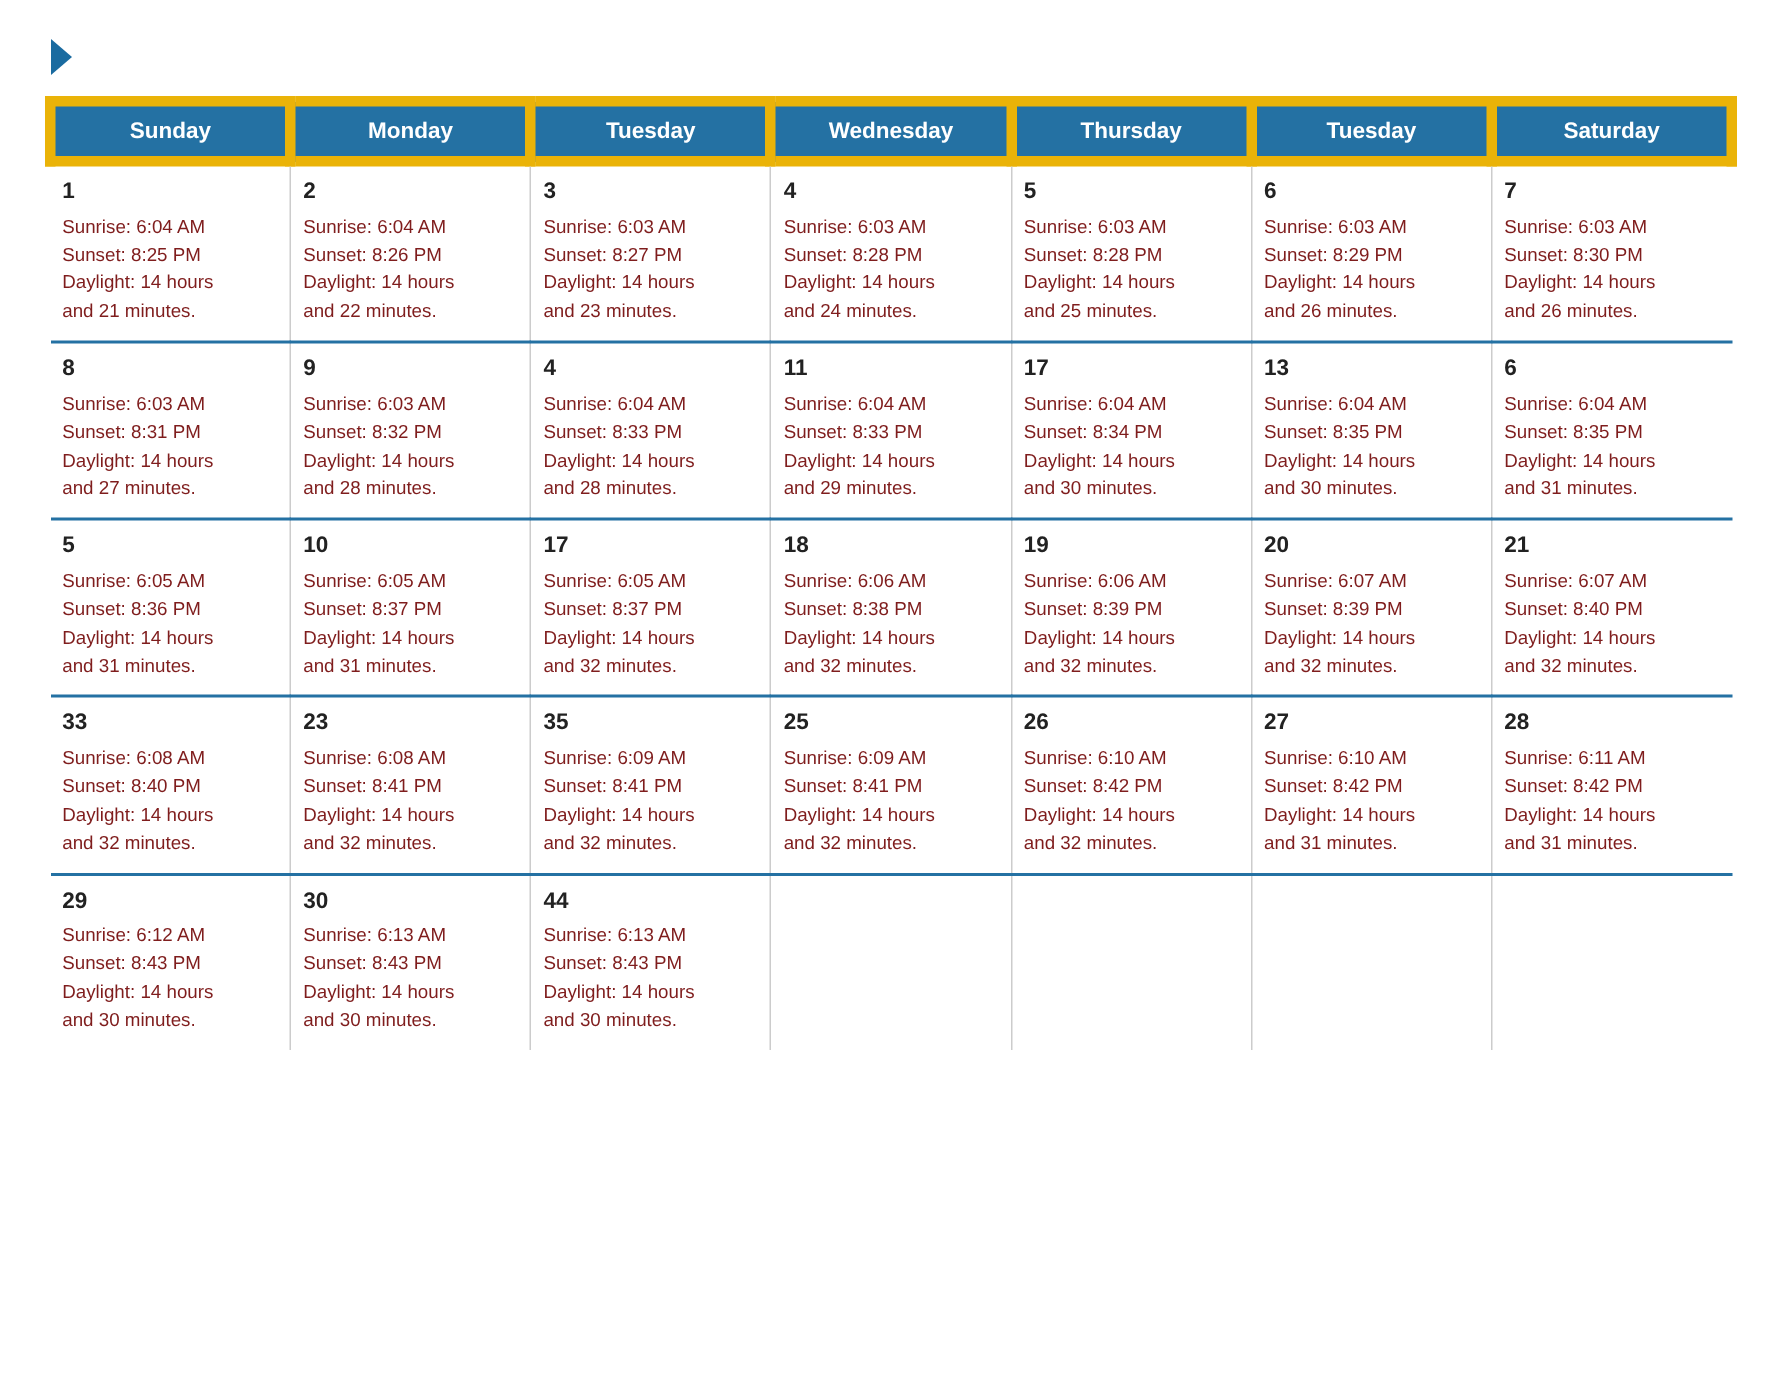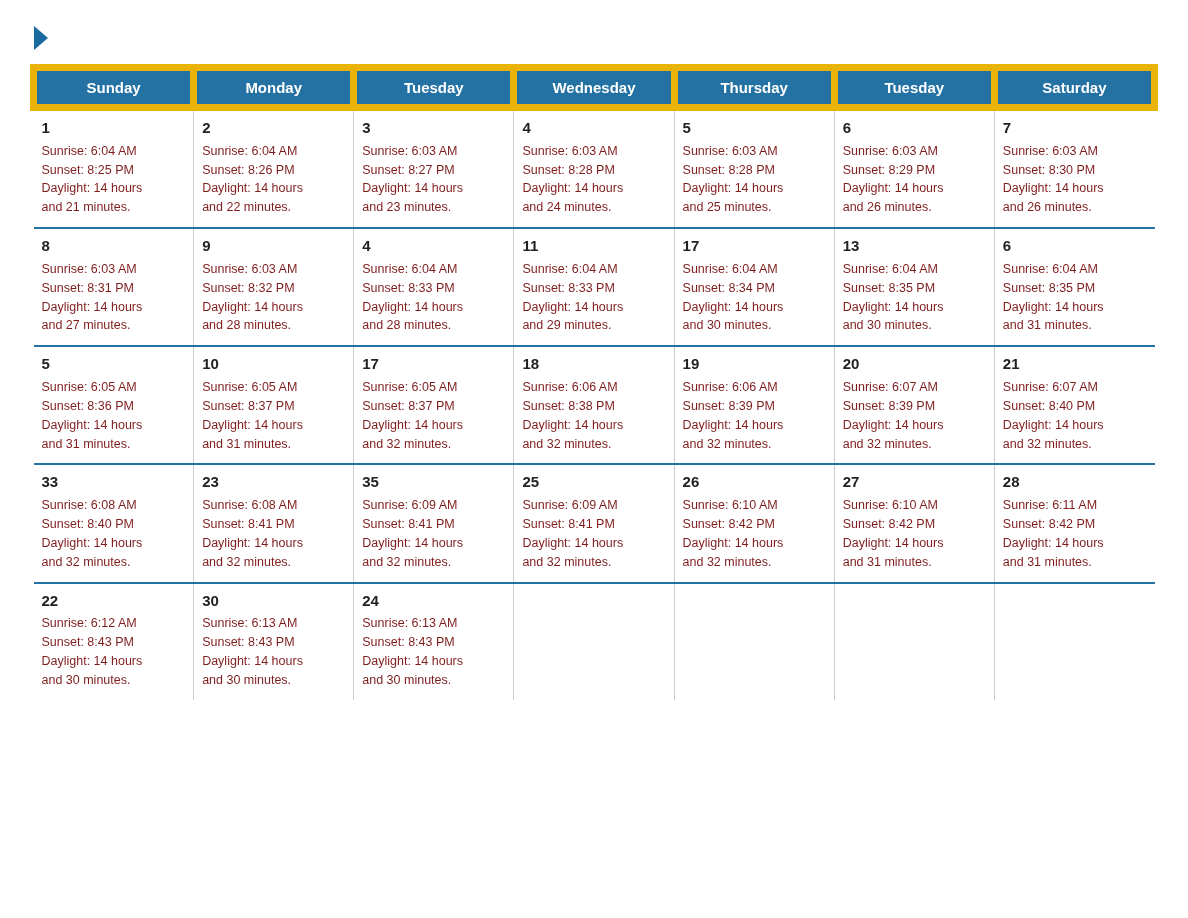--- a/index.html
+++ b/index.html
@@ -259,29 +259,29 @@
         <span class="day-number">27</span>
         <span class="day-info">Sunrise: 6:10 AM<br>Sunset: 8:42 PM<br>Daylight: 14 hours<br>and 31 minutes.</span>
       </td>
         <td>
         <span class="day-number">28</span>
         <span class="day-info">Sunrise: 6:11 AM<br>Sunset: 8:42 PM<br>Daylight: 14 hours<br>and 31 minutes.</span>
       </td>
       </tr>
       <tr>
         <td>
-        <span class="day-number">22</span>
+        <span class="day-number">29</span>
         <span class="day-info">Sunrise: 6:12 AM<br>Sunset: 8:43 PM<br>Daylight: 14 hours<br>and 30 minutes.</span>
       </td>
         <td>
         <span class="day-number">30</span>
         <span class="day-info">Sunrise: 6:13 AM<br>Sunset: 8:43 PM<br>Daylight: 14 hours<br>and 30 minutes.</span>
       </td>
         <td>
-        <span class="day-number">24</span>
+        <span class="day-number">44</span>
         <span class="day-info">Sunrise: 6:13 AM<br>Sunset: 8:43 PM<br>Daylight: 14 hours<br>and 30 minutes.</span>
       </td>
         <td></td>
         <td></td>
         <td></td>
         <td></td>
       </tr>
     </tbody>
 </table>
 

